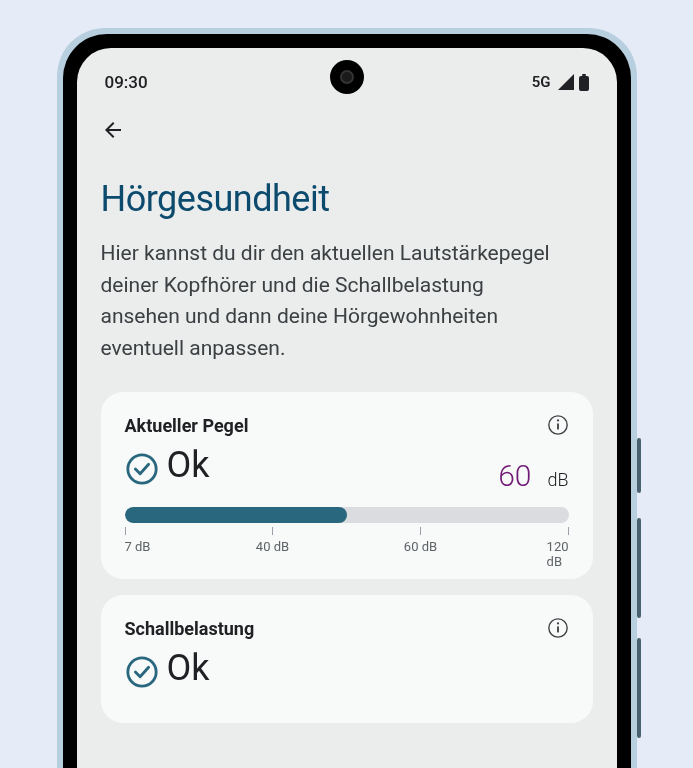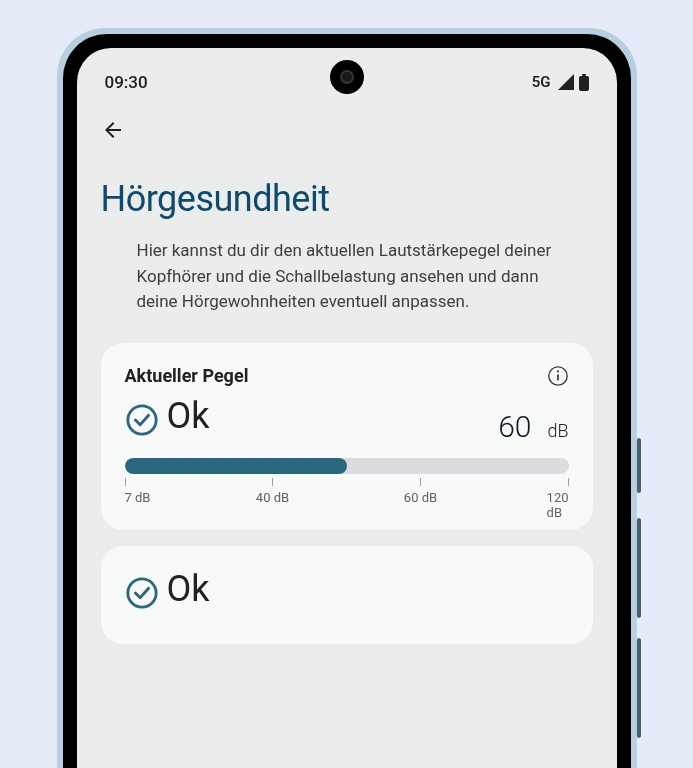--- a/index.html
+++ b/index.html
@@ -100,26 +100,25 @@
       cursor: pointer;
     }
     .page-title {
       font-size: 36px;
       font-weight: 400;
       color: #0c4a6e;
       margin-bottom: 18px;
       letter-spacing: -0.5px;
     }
     .page-description {
-      font-size: 17px;
+      font-size: 21px;
       line-height: 1.5;
       color: #3c4043;
       margin-bottom: 28px;
       padding-right: 40px;
-      margin-left: 36px;
     }
     .card {
       background: #f8faf9;
       border-radius: 22px;
       padding: 22px 24px 20px;
       margin-bottom: 16px;
     }
     .card-header {
       display: flex;
       justify-content: space-between;
@@ -152,21 +151,21 @@
       height: 34px;
     }
     .status-text {
       font-size: 36px;
       font-weight: 400;
       color: #202124;
     }
     .status-value {
       font-size: 30px;
       font-weight: 300;
-      color: #0f172a;
+      color: #701a75;
     }
     .status-unit {
       font-size: 18px;
       font-weight: 300;
       color: #202124;
       margin-left: 16px;
     }
     .progress-bar {
       width: 100%;
       height: 16px;
@@ -274,20 +273,28 @@
           </div>
           <div class="scale-labels">
             <span class="scale-label" style="left:0%">7 dB</span>
             <span class="scale-label" style="left:33.33%">40 dB</span>
             <span class="scale-label" style="left:66.66%">60 dB</span>
             <span class="scale-label" style="left:100%">120 dB</span>
           </div>
         </div>
 
         <div class="card">
+          <div class="card-header">
+            <div class="card-title">Schallbelastung</div>
+            <svg class="info-icon" viewBox="0 0 24 24">
+              <circle cx="12" cy="12" r="10" fill="none" stroke="#3c4043" stroke-width="1.5"></circle>
+              <rect x="11" y="10" width="2" height="7" rx="1" fill="#3c4043"></rect>
+              <circle cx="12" cy="7" r="1.2" fill="#3c4043"></circle>
+            </svg>
+          </div>
           <div class="status-row">
             <div class="status-left">
               <svg class="check-circle" viewBox="0 0 36 36">
                 <circle cx="18" cy="18" r="15" fill="none" stroke="#28677e" stroke-width="3"></circle>
                 <path d="M11 18 L16 23 L25 13" fill="none" stroke="#28677e" stroke-width="3" stroke-linecap="round" stroke-linejoin="round"></path>
               </svg>
               <span class="status-text">Ok</span>
             </div>
           </div>
         </div>

